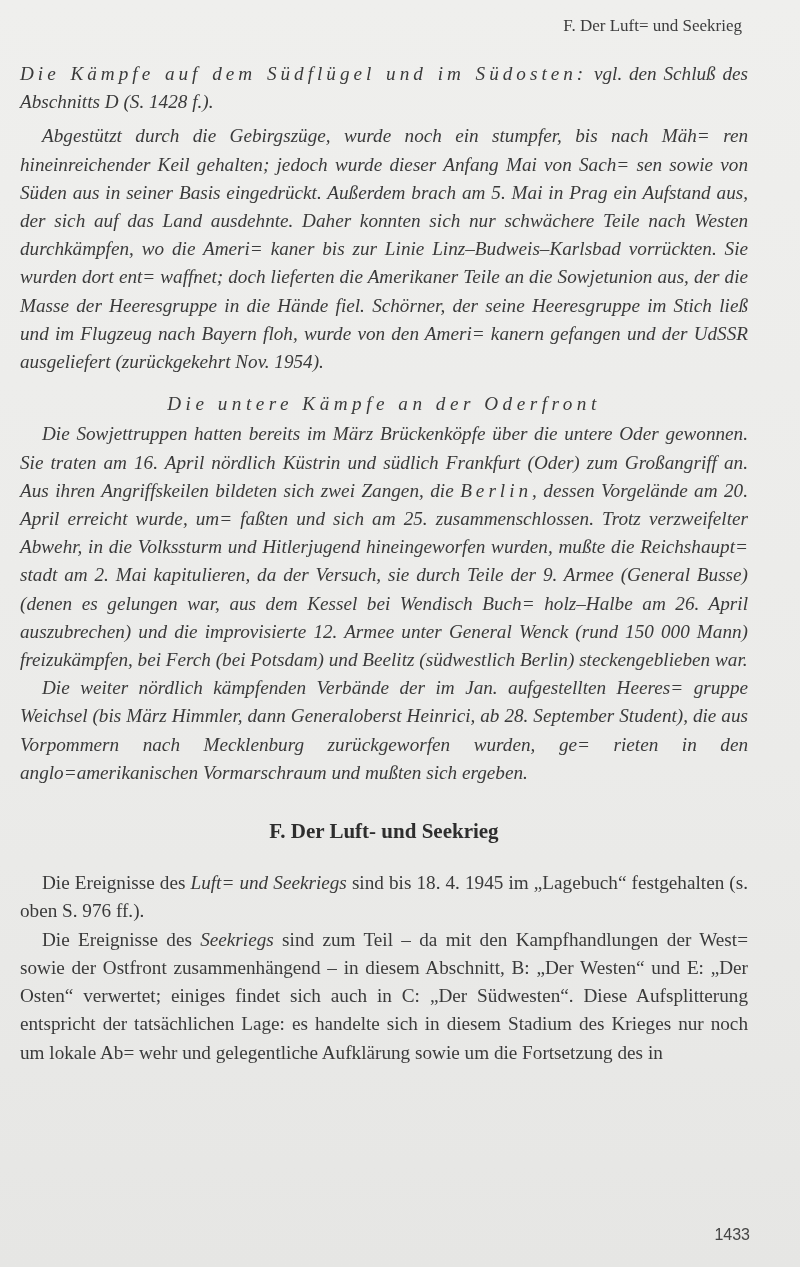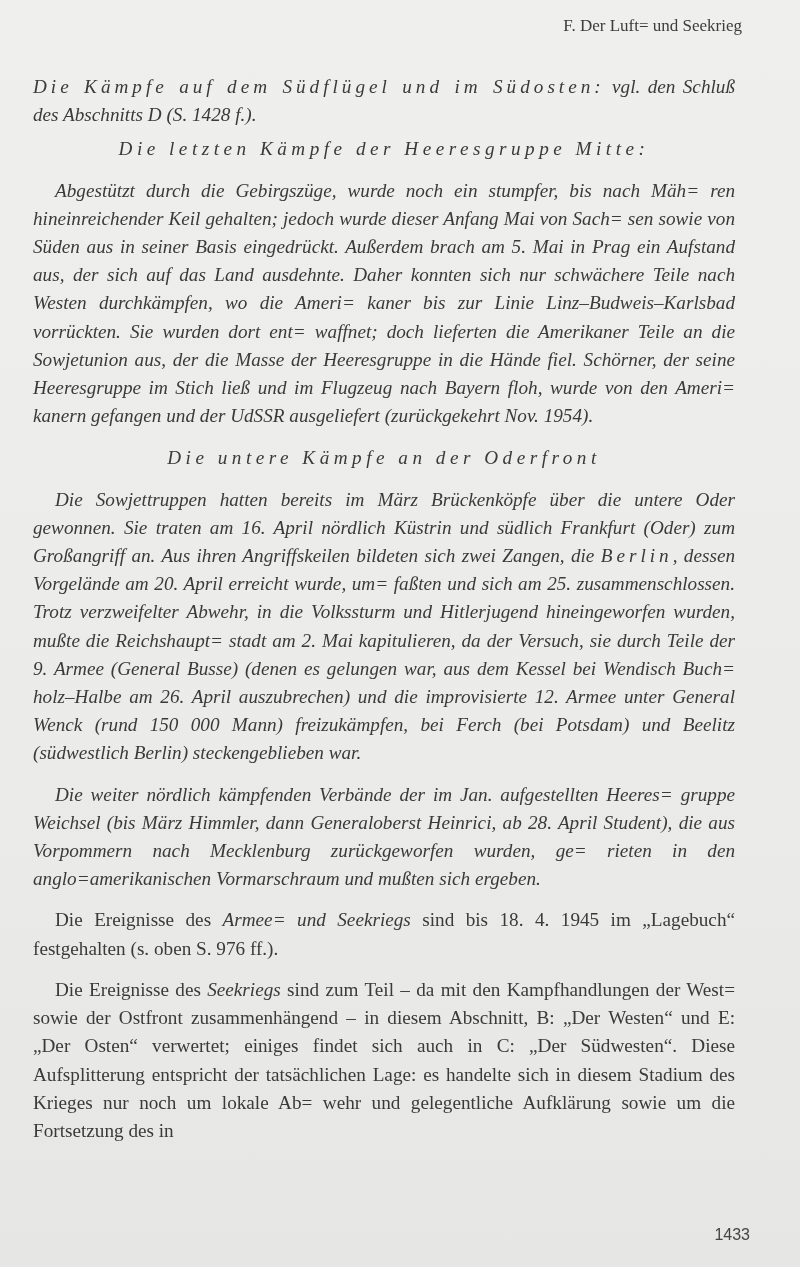--- a/index.html
+++ b/index.html
@@ -41,21 +41,21 @@
   }
   .it { font-style: italic; }
   .spaced { letter-spacing: 4px; }
   .sub-heading {
     text-align: center;
     font-style: italic;
     letter-spacing: 4.5px;
     margin: 2px 0 2px 0;
   }
   p {
-    margin: 13px;
+    margin: 0;
     text-indent: 22px;
   }
   p.noindent { text-indent: 0; }
   .section-title {
     text-align: center;
     font-weight: bold;
     font-size: 21px;
     margin: 30px 0 24px 0;
     color: #2e2e2e;
   }
@@ -74,35 +74,35 @@
 <div class="page">
 
   <div class="running-head">F. Der Luft= und Seekrieg</div>
 
   <div class="body-text">
 
     <p class="noindent it" style="margin-bottom:6px;">
       <span class="spaced">Die Kämpfe auf dem Südflügel und im Südosten:</span><span> vgl. den Schluß des Abschnitts D (S. 1428 f.).</span>
     </p>
 
-    <div class="sub-heading">Die letzten Kämpfe der Heeresgruppe Mitte:</div>
 
     <p class="it">Abgestützt durch die Gebirgszüge, wurde noch ein stumpfer, bis nach Mäh= ren hineinreichender Keil gehalten; jedoch wurde dieser Anfang Mai von Sach= sen sowie von Süden aus in seiner Basis eingedrückt. Außerdem brach am 5. Mai in Prag ein Aufstand aus, der sich auf das Land ausdehnte. Daher konnten sich nur schwächere Teile nach Westen durchkämpfen, wo die Ameri= kaner bis zur Linie Linz–Budweis–Karlsbad vorrückten. Sie wurden dort ent= waffnet; doch lieferten die Amerikaner Teile an die Sowjetunion aus, der die Masse der Heeresgruppe in die Hände fiel. Schörner, der seine Heeresgruppe im Stich ließ und im Flugzeug nach Bayern floh, wurde von den Ameri= kanern gefangen und der UdSSR ausgeliefert (zurückgekehrt Nov. 1954).</p>
 
     <div class="sub-heading" style="margin-top:14px;">Die untere Kämpfe an der Oderfront</div>
 
     <p class="it">
       <span>Die Sowjettruppen hatten bereits im März Brückenköpfe über die untere Oder gewonnen. Sie traten am 16. April nördlich Küstrin und südlich Frankfurt (Oder) zum Großangriff an. Aus ihren Angriffskeilen bildeten sich zwei Zangen, die </span><span class="spaced">Berlin</span><span>, dessen Vorgelände am 20. April erreicht wurde, um= faßten und sich am 25. zusammenschlossen. Trotz verzweifelter Abwehr, in die Volkssturm und Hitlerjugend hineingeworfen wurden, mußte die Reichshaupt= stadt am 2. Mai kapitulieren, da der Versuch, sie durch Teile der 9. Armee (General Busse) (denen es gelungen war, aus dem Kessel bei Wendisch Buch= holz–Halbe am 26. April auszubrechen) und die improvisierte 12. Armee unter General Wenck (rund 150 000 Mann) freizukämpfen, bei Ferch (bei Potsdam) und Beelitz (südwestlich Berlin) steckengeblieben war.</span>
     </p>
 
-    <p class="it">Die weiter nördlich kämpfenden Verbände der im Jan. aufgestellten Heeres= gruppe Weichsel (bis März Himmler, dann Generaloberst Heinrici, ab 28. April Student), die aus Vorpommern nach Mecklenburg zurückgeworfen wurden, ge= rieten in den anglo=amerikanischen Vormarschraum und mußten sich ergeben.</p>
+    <p class="it">Die weiter nördlich kämpfenden Verbände der im Jan. aufgestellten Heeres= gruppe Weichsel (bis März Himmler, dann Generaloberst Heinrici, ab 28. September Student), die aus Vorpommern nach Mecklenburg zurückgeworfen wurden, ge= rieten in den anglo=amerikanischen Vormarschraum und mußten sich ergeben.</p>
 
+    <div class="section-title">F. Der Luft- und Seekrieg</div>
 
     <p>
-      <span>Die Ereignisse des </span><span class="it">Armee= und Seekriegs</span><span> sind bis 18. 4. 1945 im „Lagebuch“ festgehalten (s. oben S. 976 ff.).</span>
+      <span>Die Ereignisse des </span><span class="it">Luft= und Seekriegs</span><span> sind bis 18. 4. 1945 im „Lagebuch“ festgehalten (s. oben S. 976 ff.).</span>
     </p>
 
     <p>
       <span>Die Ereignisse des </span><span class="it">Seekriegs</span><span> sind zum Teil – da mit den Kampfhandlungen der West= sowie der Ostfront zusammenhängend – in diesem Abschnitt, B: „Der Westen“ und E: „Der Osten“ verwertet; einiges findet sich auch in C: „Der Südwesten“. Diese Aufsplitterung entspricht der tatsächlichen Lage: es handelte sich in diesem Stadium des Krieges nur noch um lokale Ab= wehr und gelegentliche Aufklärung sowie um die Fortsetzung des in</span>
     </p>
 
   </div>
 
   <div class="page-number">1433</div>
 </div>

